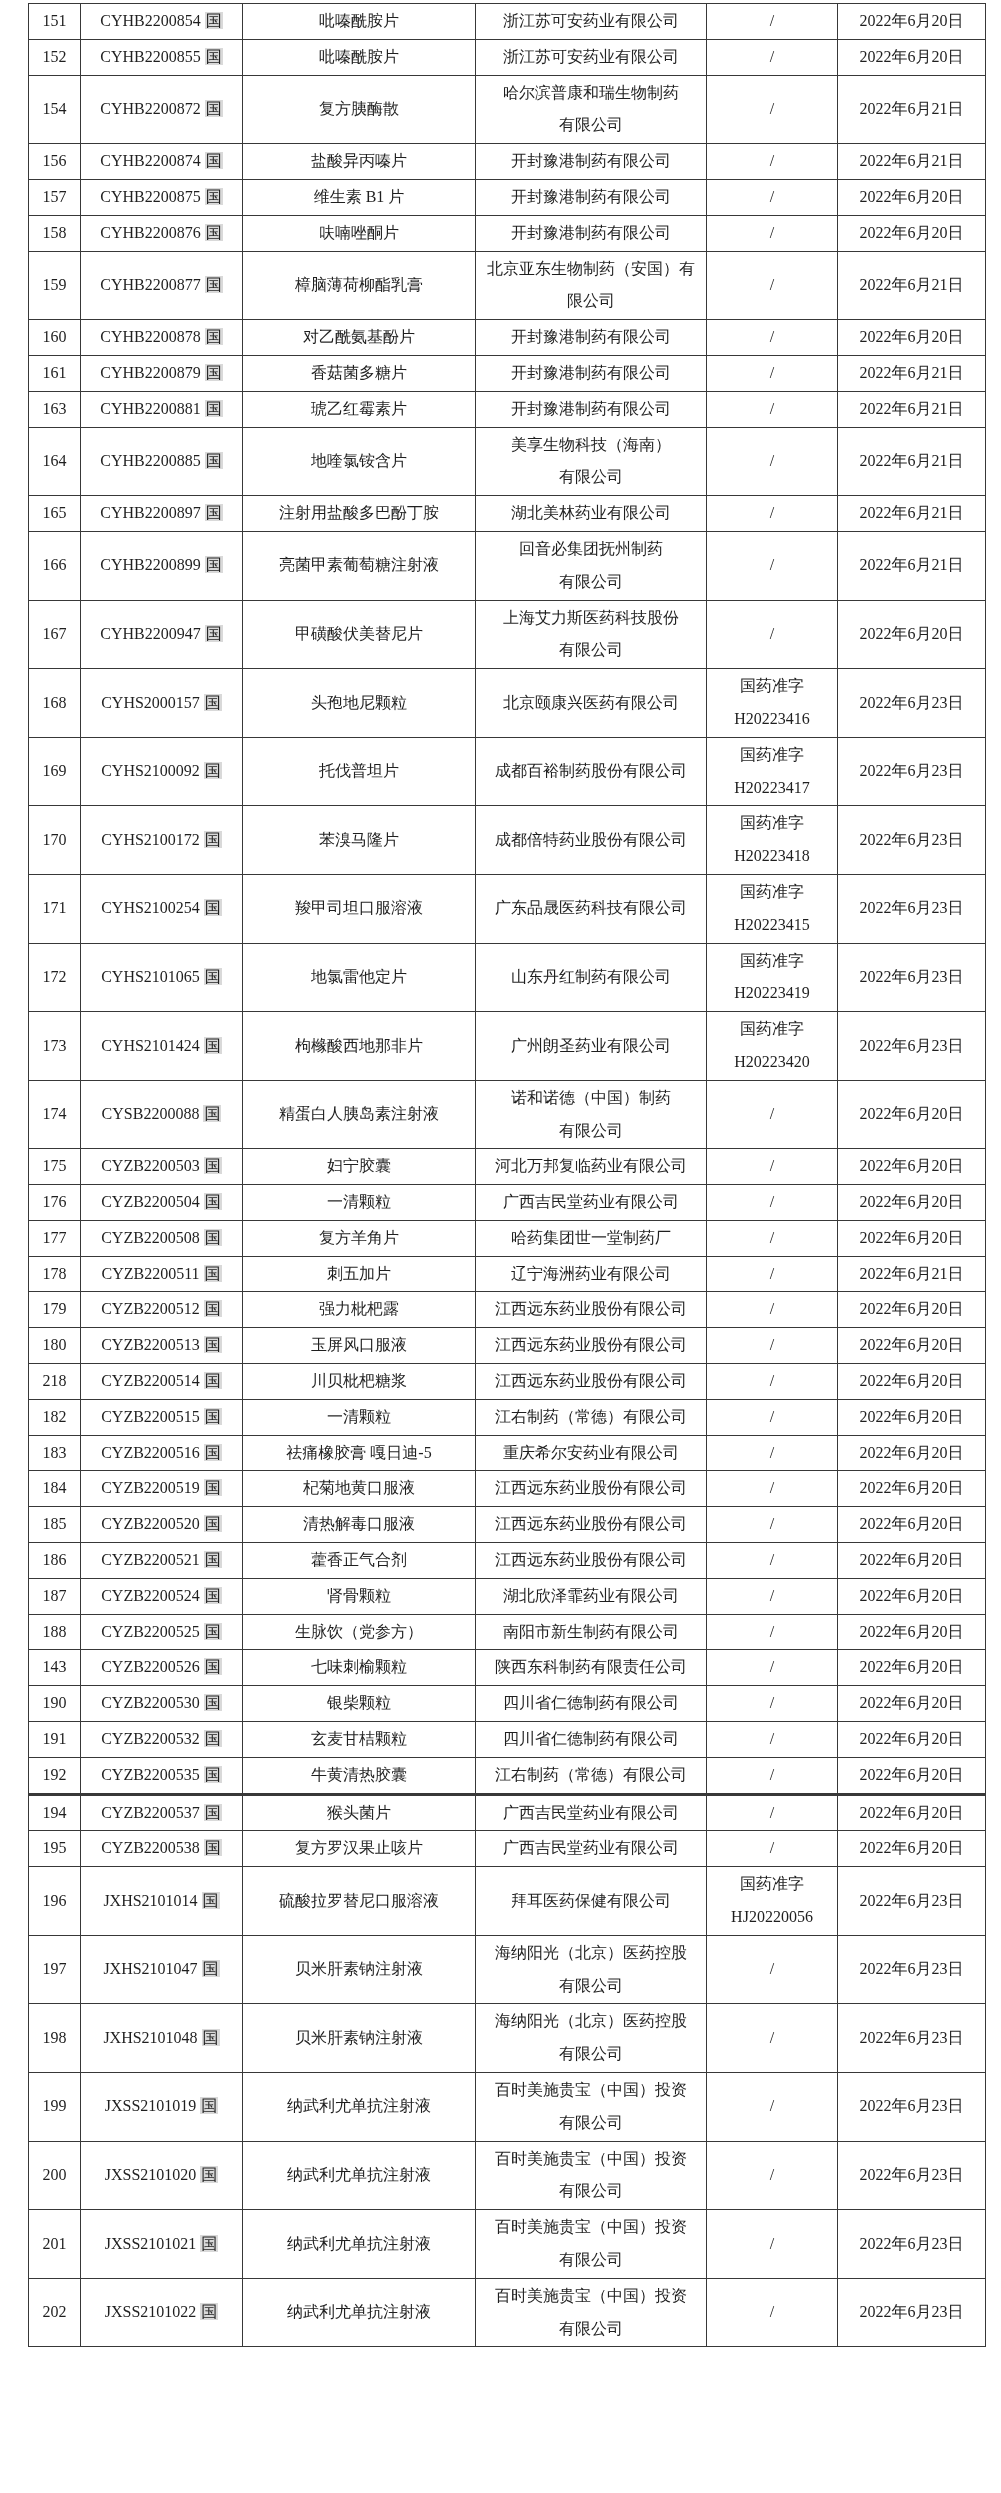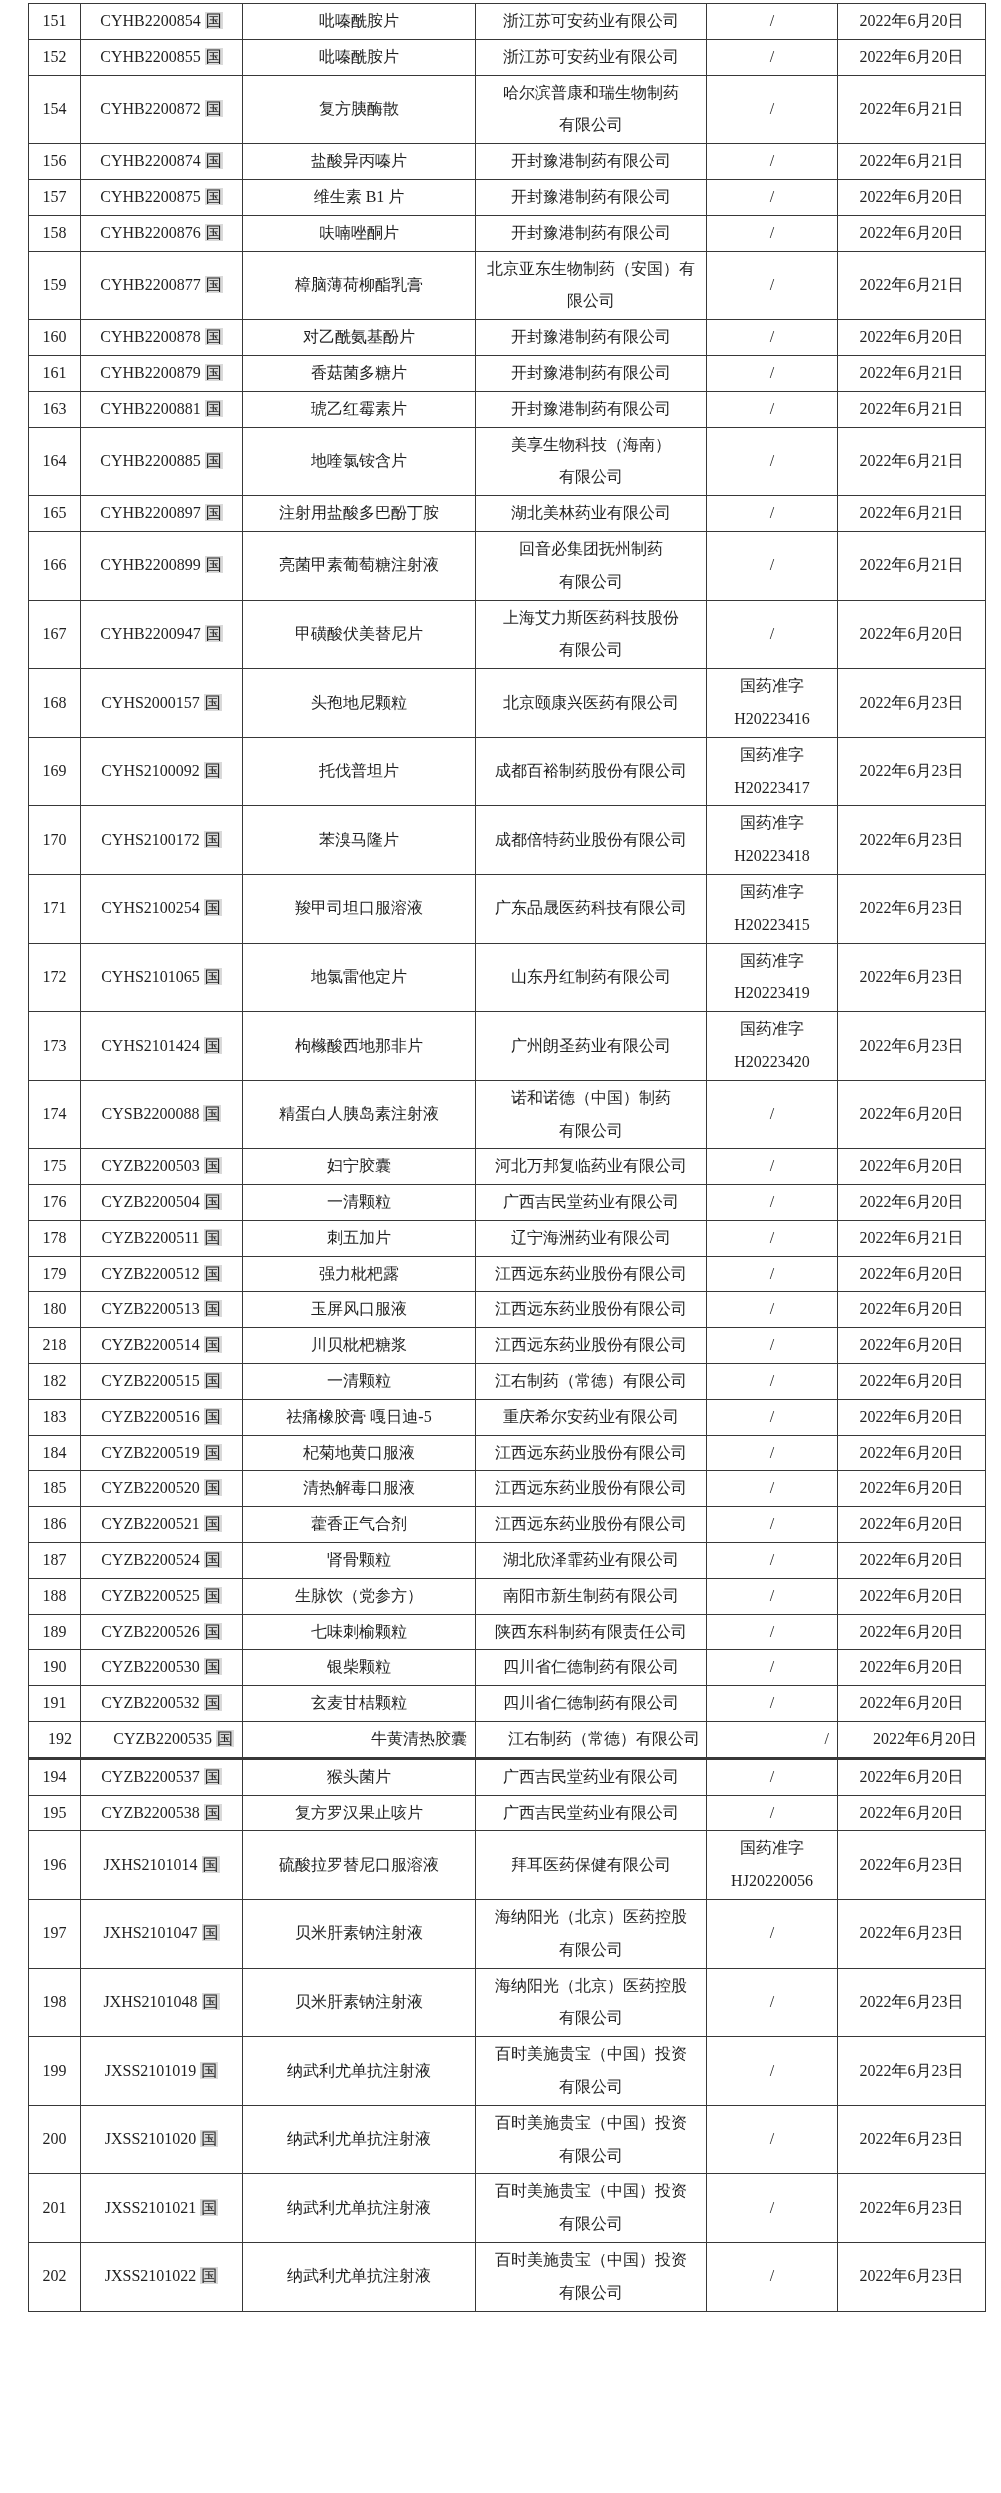--- a/index.html
+++ b/index.html
@@ -32,21 +32,20 @@
     word-break: break-all;
   }
   td.col-company { padding: 1px 6px; }
   .wrap { white-space: pre-line; }
   .guo {
     background: #d9d9d9;
     padding: 0 1px;
   }
   tr.section-end td {
     border-bottom-width: 3px;
-    text-align: right;
   }
 </style>
 </head>
 <body>
 
 <div class="page">
   <table class="approval-table">
     <colgroup>
       <col style="width:52px">
       <col style="width:162px">
@@ -246,20 +245,28 @@
         </tr>
         <tr>
           <td class="col-index">176</td>
           <td class="col-reg"><span>CYZB2200504</span> <span class="guo">国</span></td>
           <td class="col-drug">一清颗粒</td>
           <td class="col-company wrap">广西吉民堂药业有限公司</td>
           <td class="col-approval wrap">/</td>
           <td class="col-date">2022年6月20日</td>
         </tr>
         <tr>
+          <td class="col-index">177</td>
+          <td class="col-reg"><span>CYZB2200508</span> <span class="guo">国</span></td>
+          <td class="col-drug">复方羊角片</td>
+          <td class="col-company wrap">哈药集团世一堂制药厂</td>
+          <td class="col-approval wrap">/</td>
+          <td class="col-date">2022年6月20日</td>
+        </tr>
+        <tr>
           <td class="col-index">178</td>
           <td class="col-reg"><span>CYZB2200511</span> <span class="guo">国</span></td>
           <td class="col-drug">刺五加片</td>
           <td class="col-company wrap">辽宁海洲药业有限公司</td>
           <td class="col-approval wrap">/</td>
           <td class="col-date">2022年6月21日</td>
         </tr>
         <tr>
           <td class="col-index">179</td>
           <td class="col-reg"><span>CYZB2200512</span> <span class="guo">国</span></td>
@@ -334,21 +341,21 @@
         </tr>
         <tr>
           <td class="col-index">188</td>
           <td class="col-reg"><span>CYZB2200525</span> <span class="guo">国</span></td>
           <td class="col-drug">生脉饮（党参方）</td>
           <td class="col-company wrap">南阳市新生制药有限公司</td>
           <td class="col-approval wrap">/</td>
           <td class="col-date">2022年6月20日</td>
         </tr>
         <tr>
-          <td class="col-index">189</td>
+          <td class="col-index">143</td>
           <td class="col-reg"><span>CYZB2200526</span> <span class="guo">国</span></td>
           <td class="col-drug">七味刺榆颗粒</td>
           <td class="col-company wrap">陕西东科制药有限责任公司</td>
           <td class="col-approval wrap">/</td>
           <td class="col-date">2022年6月20日</td>
         </tr>
         <tr>
           <td class="col-index">190</td>
           <td class="col-reg"><span>CYZB2200530</span> <span class="guo">国</span></td>
           <td class="col-drug">银柴颗粒</td>

